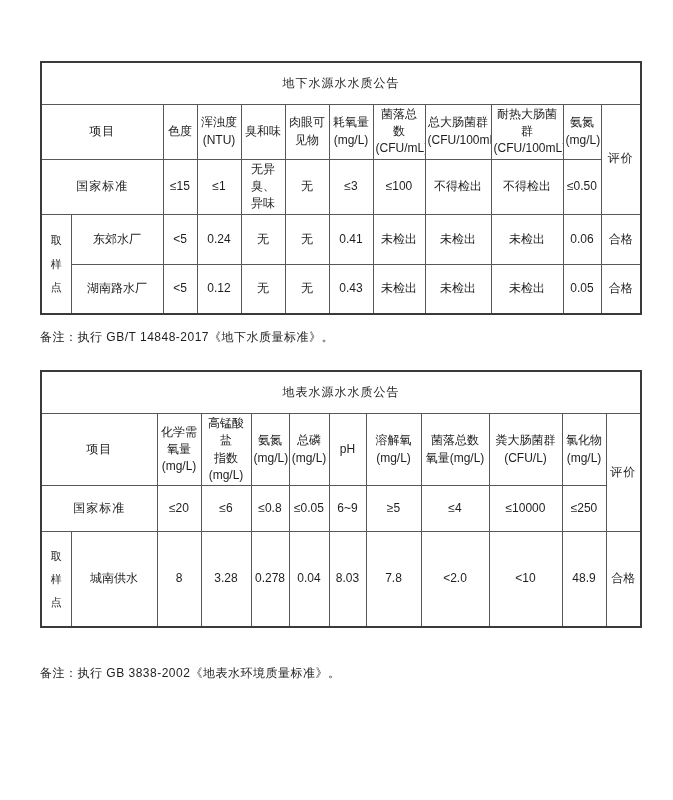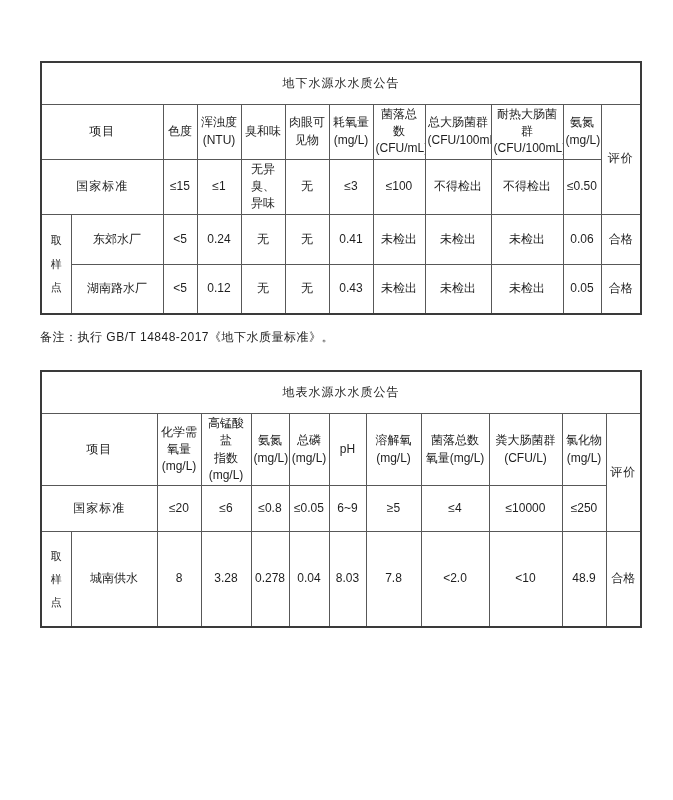--- a/index.html
+++ b/index.html
@@ -225,14 +225,15 @@
       <td>8.03</td>
       <td>7.8</td>
       <td>&lt;2.0</td>
       <td>&lt;10</td>
       <td>48.9</td>
       <td>合格</td>
     </tr>
   </tbody>
     </table>
 
+  <p class="note note2">备注：执行 GB 3838-2002《地表水环境质量标准》。</p>
 
 </div>
 
 </body></html>

